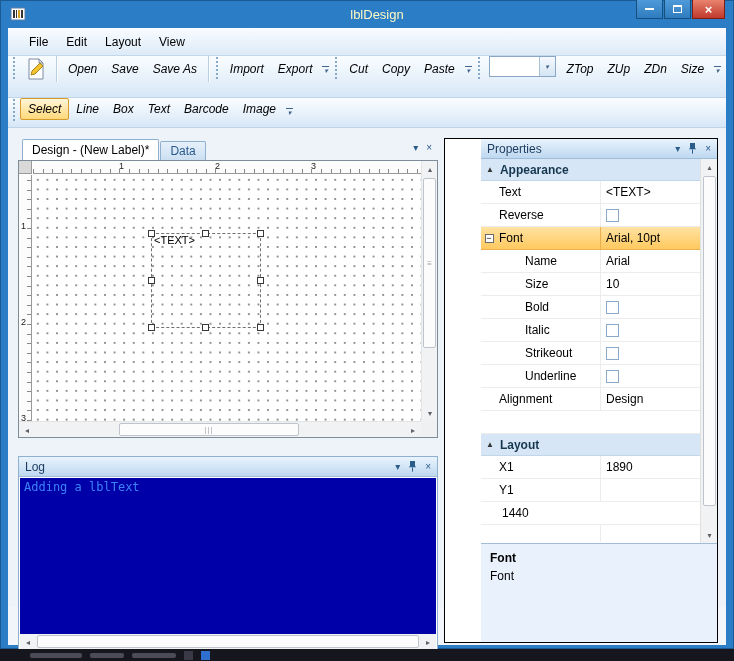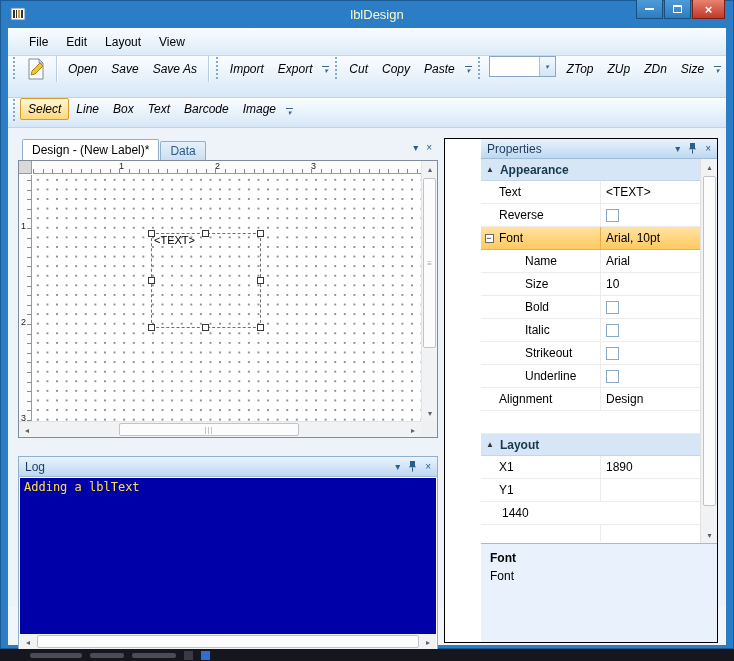--- a/index.html
+++ b/index.html
@@ -73,21 +73,21 @@
   .sarrow { position:absolute; width:16px; height:16px; display:flex; align-items:center; justify-content:center; font-size:8px; color:#5e5e66; }
   .sa-up{top:0;left:0}.sa-down{bottom:0;left:0}.sa-left{left:0;top:0}.sa-right{right:0;top:0}
   .vthumb { position:absolute; left:1px; width:13px; background:#fcfcfc; border:1px solid #bfc4cc; border-radius:2px; display:flex; align-items:center; justify-content:center; color:#9aa0a8; font-size:8px; }
   .hthumb { position:absolute; top:1px; height:13px; background:#fcfcfc; border:1px solid #bfc4cc; border-radius:2px; display:flex; align-items:center; justify-content:center; color:#9aa0a8; font-size:7px; letter-spacing:1px; }
 
   
   .log-panel { position:absolute; left:10px; top:320px; width:420px; height:196px; border:1px solid #8fb0cf; background:#fff;margin-top:8px; }
   .panel-header { height:20px; background:linear-gradient(#e9f3fd,#bed8f0); border-bottom:1px solid #9fbdd9; display:flex; align-items:center; padding:0 6px; color:#1c3b5e; }
   .ph-title { flex:1; }
   .ph-icons { display:flex; gap:8px; align-items:center; color:#2b5d8b; font-size:10px; }
-  .log-body { position:absolute; top:21px; left:1px; right:1px; bottom:17px; background:#0000a8; color:#fde047; font-family:"DejaVu Sans Mono",monospace; padding:2px 4px; }
+  .log-body { position:absolute; top:21px; left:1px; right:1px; bottom:17px; background:#0000a8; color:#3b82f6; font-family:"DejaVu Sans Mono",monospace; padding:2px 4px; }
   .log-hscroll { position:absolute; left:1px; right:1px; bottom:1px; height:16px; background:#f1f2f4; }
 
   
   .props-panel { position:absolute; left:436px; top:10px; width:274px; height:505px; border:1px solid #000000; background:#fff; display:flex; flex-direction:column;padding-left:36px; }
   .prop-grid { position:relative; height:385px; border-bottom:1px solid #9fbdd9; overflow:hidden; }
   .rows { position:absolute; left:0; top:0; right:17px; bottom:0; background:#fff; }
   .crow { height:22px; background:#d6e6f7; border-bottom:1px solid #c2d6ea; display:flex; align-items:center; padding-left:5px; font-weight:bold; color:#17374f; }
   .cat-arrow { font-size:8px; color:#333; margin-right:6px; }
   .prow { height:23px; display:flex; border-bottom:1px solid #ececec; }
   .gutter { width:16px; display:flex; align-items:center; justify-content:center; }

